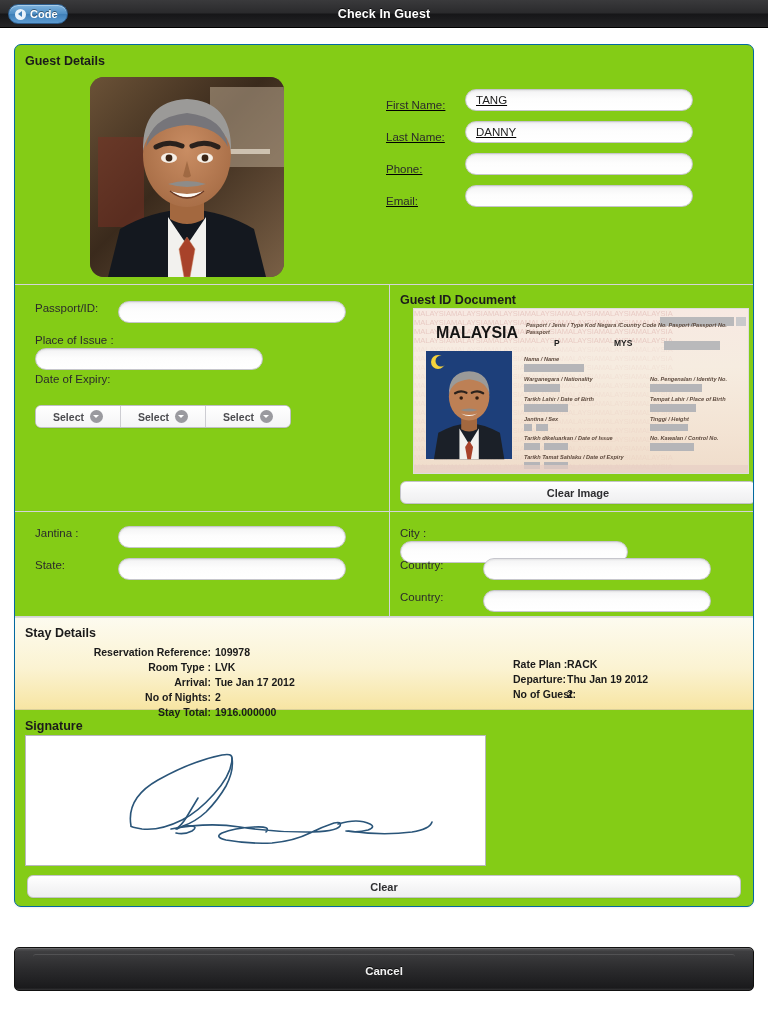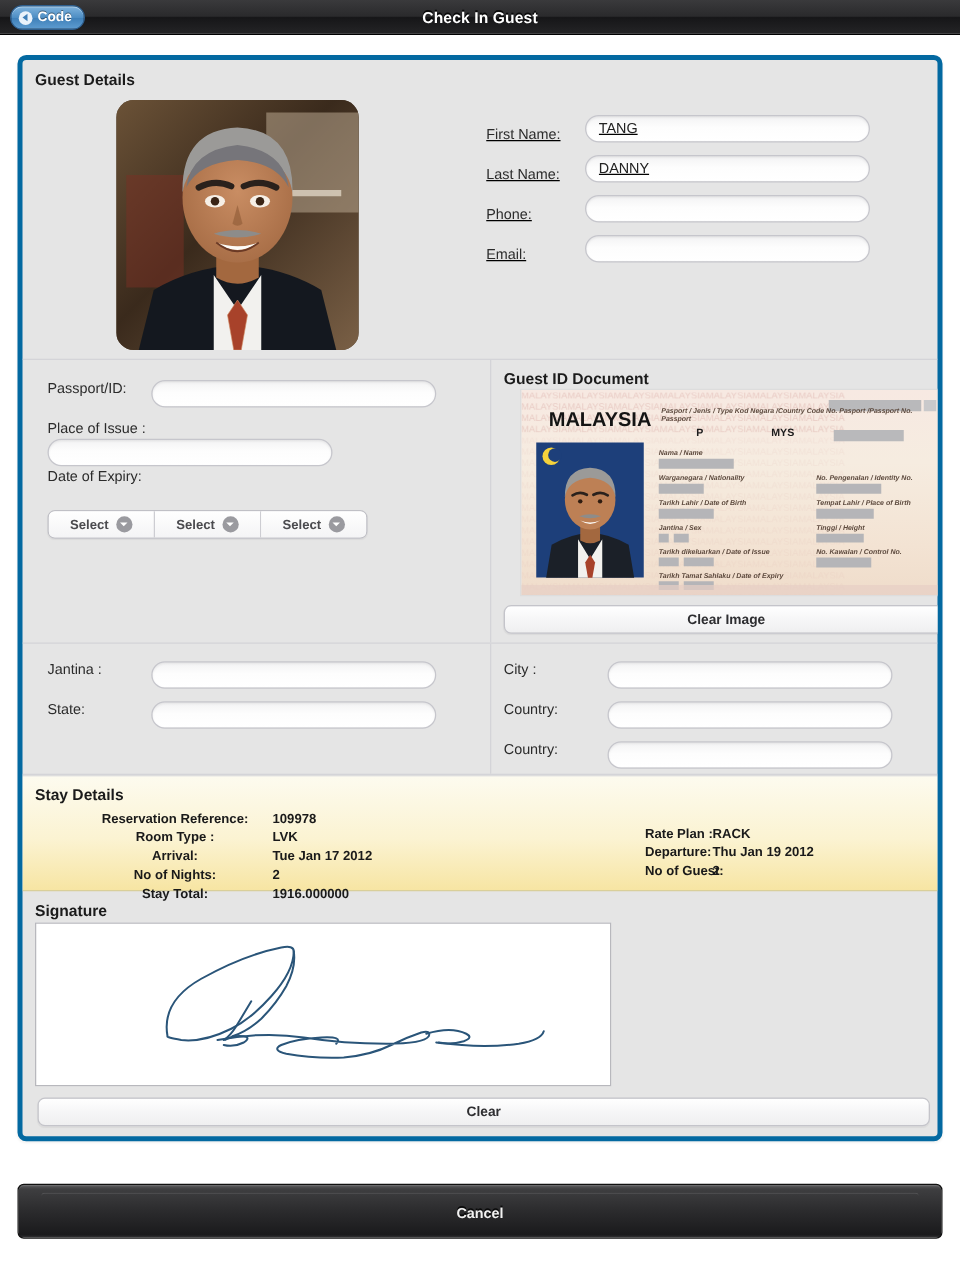--- a/index.html
+++ b/index.html
@@ -48,22 +48,22 @@
     background: linear-gradient(to bottom, rgba(0,0,0,.55), rgba(0,0,0,0));
   }
 
   
   .page {
     position: absolute; left: 0; top: 28px; width: 768px; height: 996px;
     background: #ffffff;
   }
   .card {
     position: absolute; left: 14px; top: 16px; width: 740px;
-    background: #e5e5e5;
-    border: 4px solid #0369a1; border-radius: 7px;
+    background: #84cc16;
+    border: 1px solid #0369a1; border-radius: 7px;
     overflow: hidden;
     box-shadow: 0 1px 2px rgba(0,0,0,.06);
   }
   .section { position: relative; border-bottom: 1px solid #d4d4d8; }
   .section:last-child { border-bottom: none; }
 
   .sec-title {
     font-size: 12.5px; font-weight: bold; color: #1b1b1b;
   }
 
@@ -167,21 +167,21 @@
   
   .stay-sec {
     height: 93px;
     background: linear-gradient(to bottom, #fdfbef 0%, #fbf3d2 55%, #f7e5a3 100%);
     border-top: 1px solid #ddd;
     border-bottom: 1px solid #d9cf9a;
   }
   .stay-sec .sec-title { position: absolute; left: 10px; top: 8px; }
   .stay-col { position: absolute; font-size: 10.5px; color: #1a1a1a; }
   .stay-col .srow { display: flex; line-height: 12.5px; margin-bottom: 2.5px; }
-  .stay-col .skey { text-align: center; font-weight: bold; white-space: nowrap; padding-left: 48px; }
+  .stay-col .skey { text-align: right; font-weight: bold; white-space: nowrap; padding-left: 48px; }
   .stay-col .sval { margin-left: 4px; font-weight: bold; white-space: nowrap; }
   .stay-left { left: 0; top: 28px; }
   .stay-left .skey { width: 196px; }
   .stay-right { left: 450px; top: 40px; }
   .stay-right .skey { width: 98px; }
 
   
   .sig-sec { height: 196px; }
   .sig-sec .sec-title { position: absolute; left: 10px; top: 9px; }
   .sig-box {
@@ -436,21 +436,21 @@
           <div class="plabel">Jantina :</div>
           <input class="pinput" type="text" value="" style="">
         </div>
         <div class="prow" style="position:absolute;left:20px;top:46px;">
           <div class="plabel">State:</div>
           <input class="pinput" type="text" value="" style="">
         </div>
       </div>
 
       <div class="addr-right">
-        <div class="prow" style="position:absolute;left:10px;top:14px;">
+        <div class="prow" style="position:absolute;left:10px;top:14px;flex-direction:column;">
           <div class="plabel">City :</div>
           <input class="pinput" type="text" value="" style="">
         </div>
         <div class="prow" style="position:absolute;left:10px;top:46px;">
           <div class="plabel">Country:</div>
           <input class="pinput" type="text" value="" style="">
         </div>
         <div class="prow" style="position:absolute;left:10px;top:78px;">
           <div class="plabel">Country:</div>
           <input class="pinput" type="text" value="" style="">

